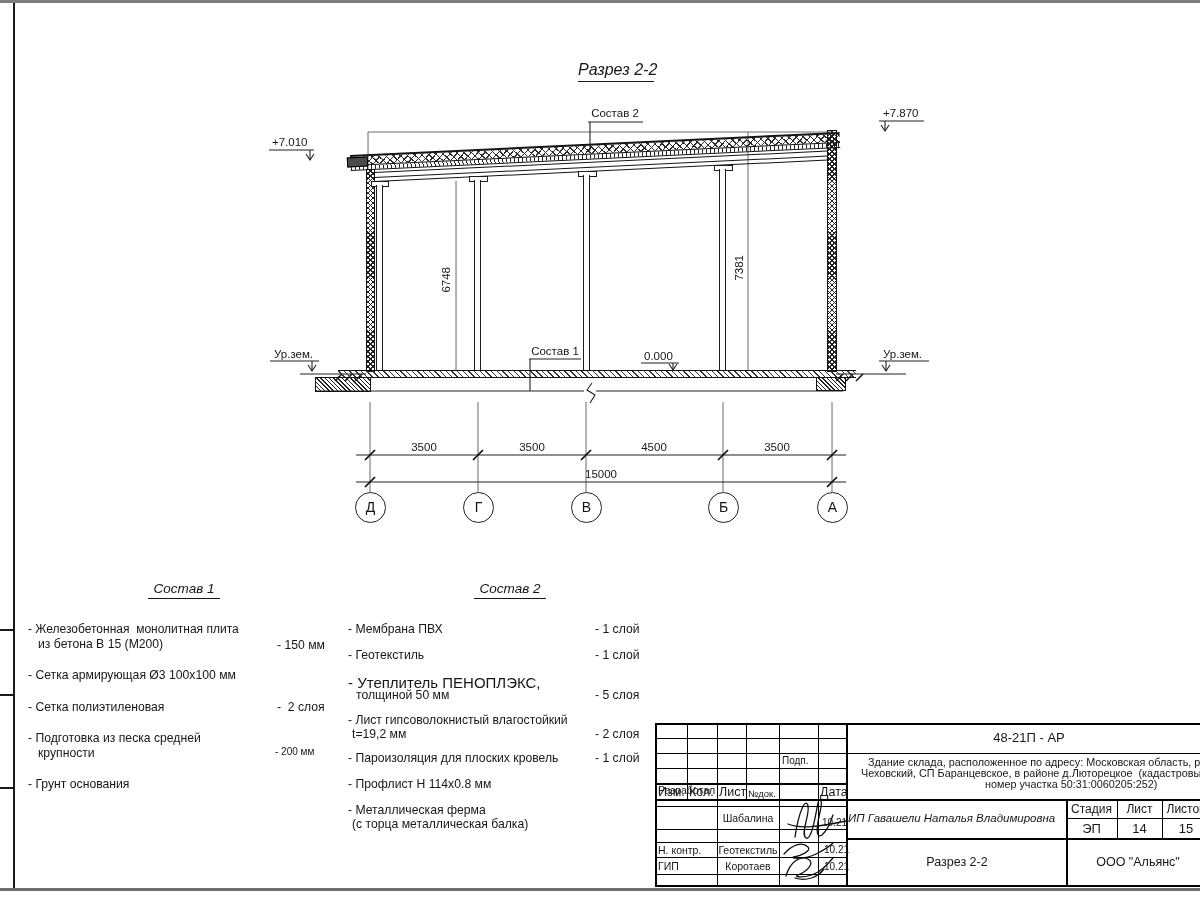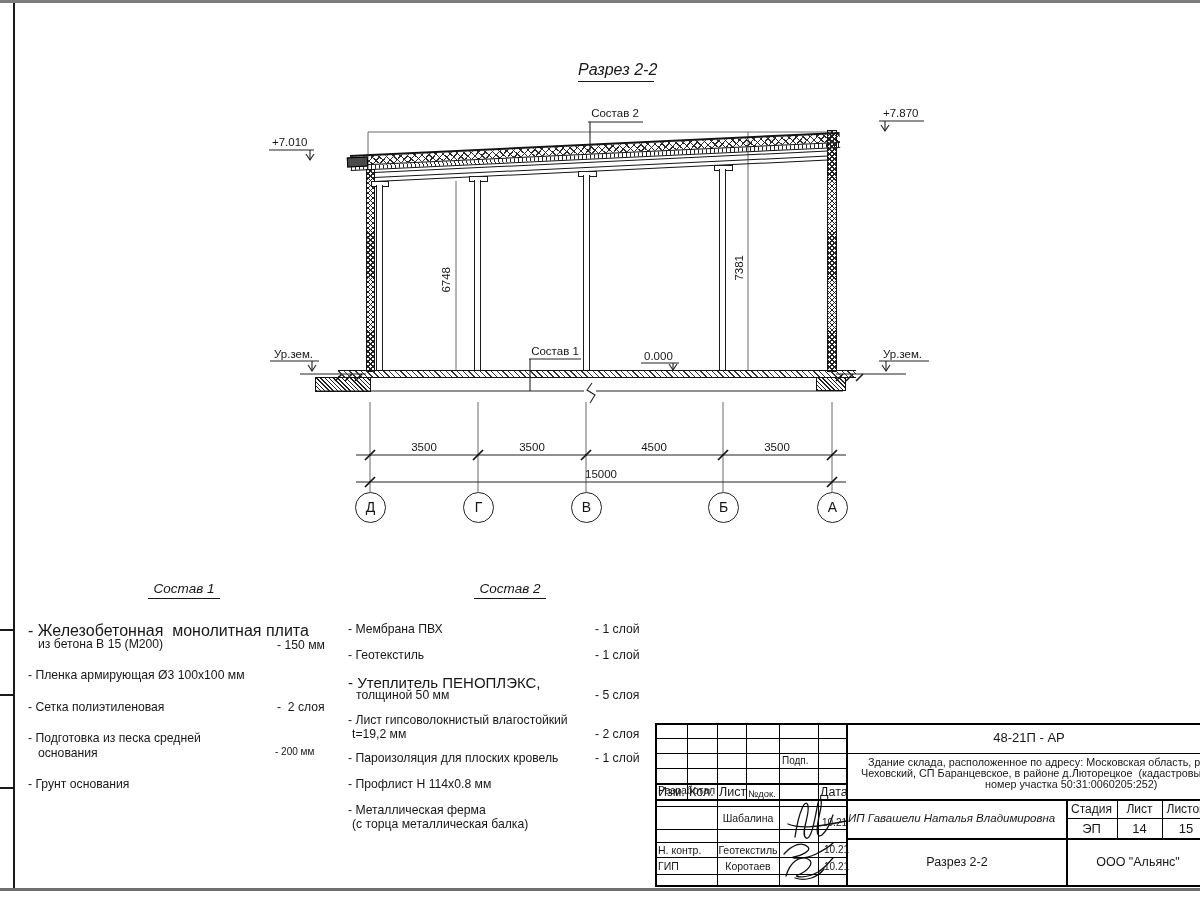--- a/index.html
+++ b/index.html
@@ -165,28 +165,28 @@
 <div class="t ctr" style="left:747px;top:441px;width:60px;font-size:11.5px">3500</div>
 <div class="t ctr" style="left:571px;top:468px;width:60px;font-size:11.5px">15000</div>
 
 <div class="axis-circle" style="left:355px;top:492px"><span>Д</span></div>
 <div class="axis-circle" style="left:463px;top:492px"><span>Г</span></div>
 <div class="axis-circle" style="left:571px;top:492px"><span>В</span></div>
 <div class="axis-circle" style="left:708px;top:492px"><span>Б</span></div>
 <div class="axis-circle" style="left:817px;top:492px"><span>А</span></div>
 
 <div class="t it ul" style="left:148px;top:581px;width:72px;text-align:center;font-size:13.5px">Состав 1</div>
-<div class="t" style="left:28px;top:622px;font-size:16px">- Железобетонная  монолитная плита</div>
+<div class="t" style="left:28px;top:622px;font-size:12px">- Железобетонная  монолитная плита</div>
 <div class="t" style="left:38px;top:637px;font-size:12.2px">из бетона В 15 (М200)</div>
 <div class="t" style="left:277px;top:638px;font-size:12.2px">- 150 мм</div>
-<div class="t" style="left:28px;top:668px;font-size:12.2px">- Пленка армирующая Ø3 100х100 мм</div>
+<div class="t" style="left:28px;top:668px;font-size:12.2px">- Сетка армирующая Ø3 100х100 мм</div>
 <div class="t" style="left:28px;top:700px;font-size:12.2px">- Сетка полиэтиленовая</div>
 <div class="t" style="left:277px;top:700px;font-size:12.2px">-  2 слоя</div>
 <div class="t" style="left:28px;top:731px;font-size:12.2px">- Подготовка из песка средней</div>
-<div class="t" style="left:38px;top:746px;font-size:12.2px">основания</div>
+<div class="t" style="left:38px;top:746px;font-size:12.2px">крупности</div>
 <div class="t" style="left:275px;top:746px;font-size:10px">- 200 мм</div>
 <div class="t" style="left:28px;top:777px;font-size:12.2px">- Грунт основания</div>
 
 <div class="t it ul" style="left:474px;top:581px;width:72px;text-align:center;font-size:13.5px">Состав 2</div>
 <div class="t" style="left:348px;top:622px;font-size:12.2px">- Мембрана ПВХ</div>
 <div class="t" style="left:595px;top:622px;font-size:12.2px">- 1 слой</div>
 <div class="t" style="left:348px;top:648px;font-size:12.2px">- Геотекстиль</div>
 <div class="t" style="left:595px;top:648px;font-size:12.2px">- 1 слой</div>
 <div class="t" style="left:348px;top:674px;font-size:15px">- Утеплитель ПЕНОПЛЭКС,</div>
 <div class="t" style="left:356px;top:688px;font-size:12.2px">толщиной 50 мм</div>

